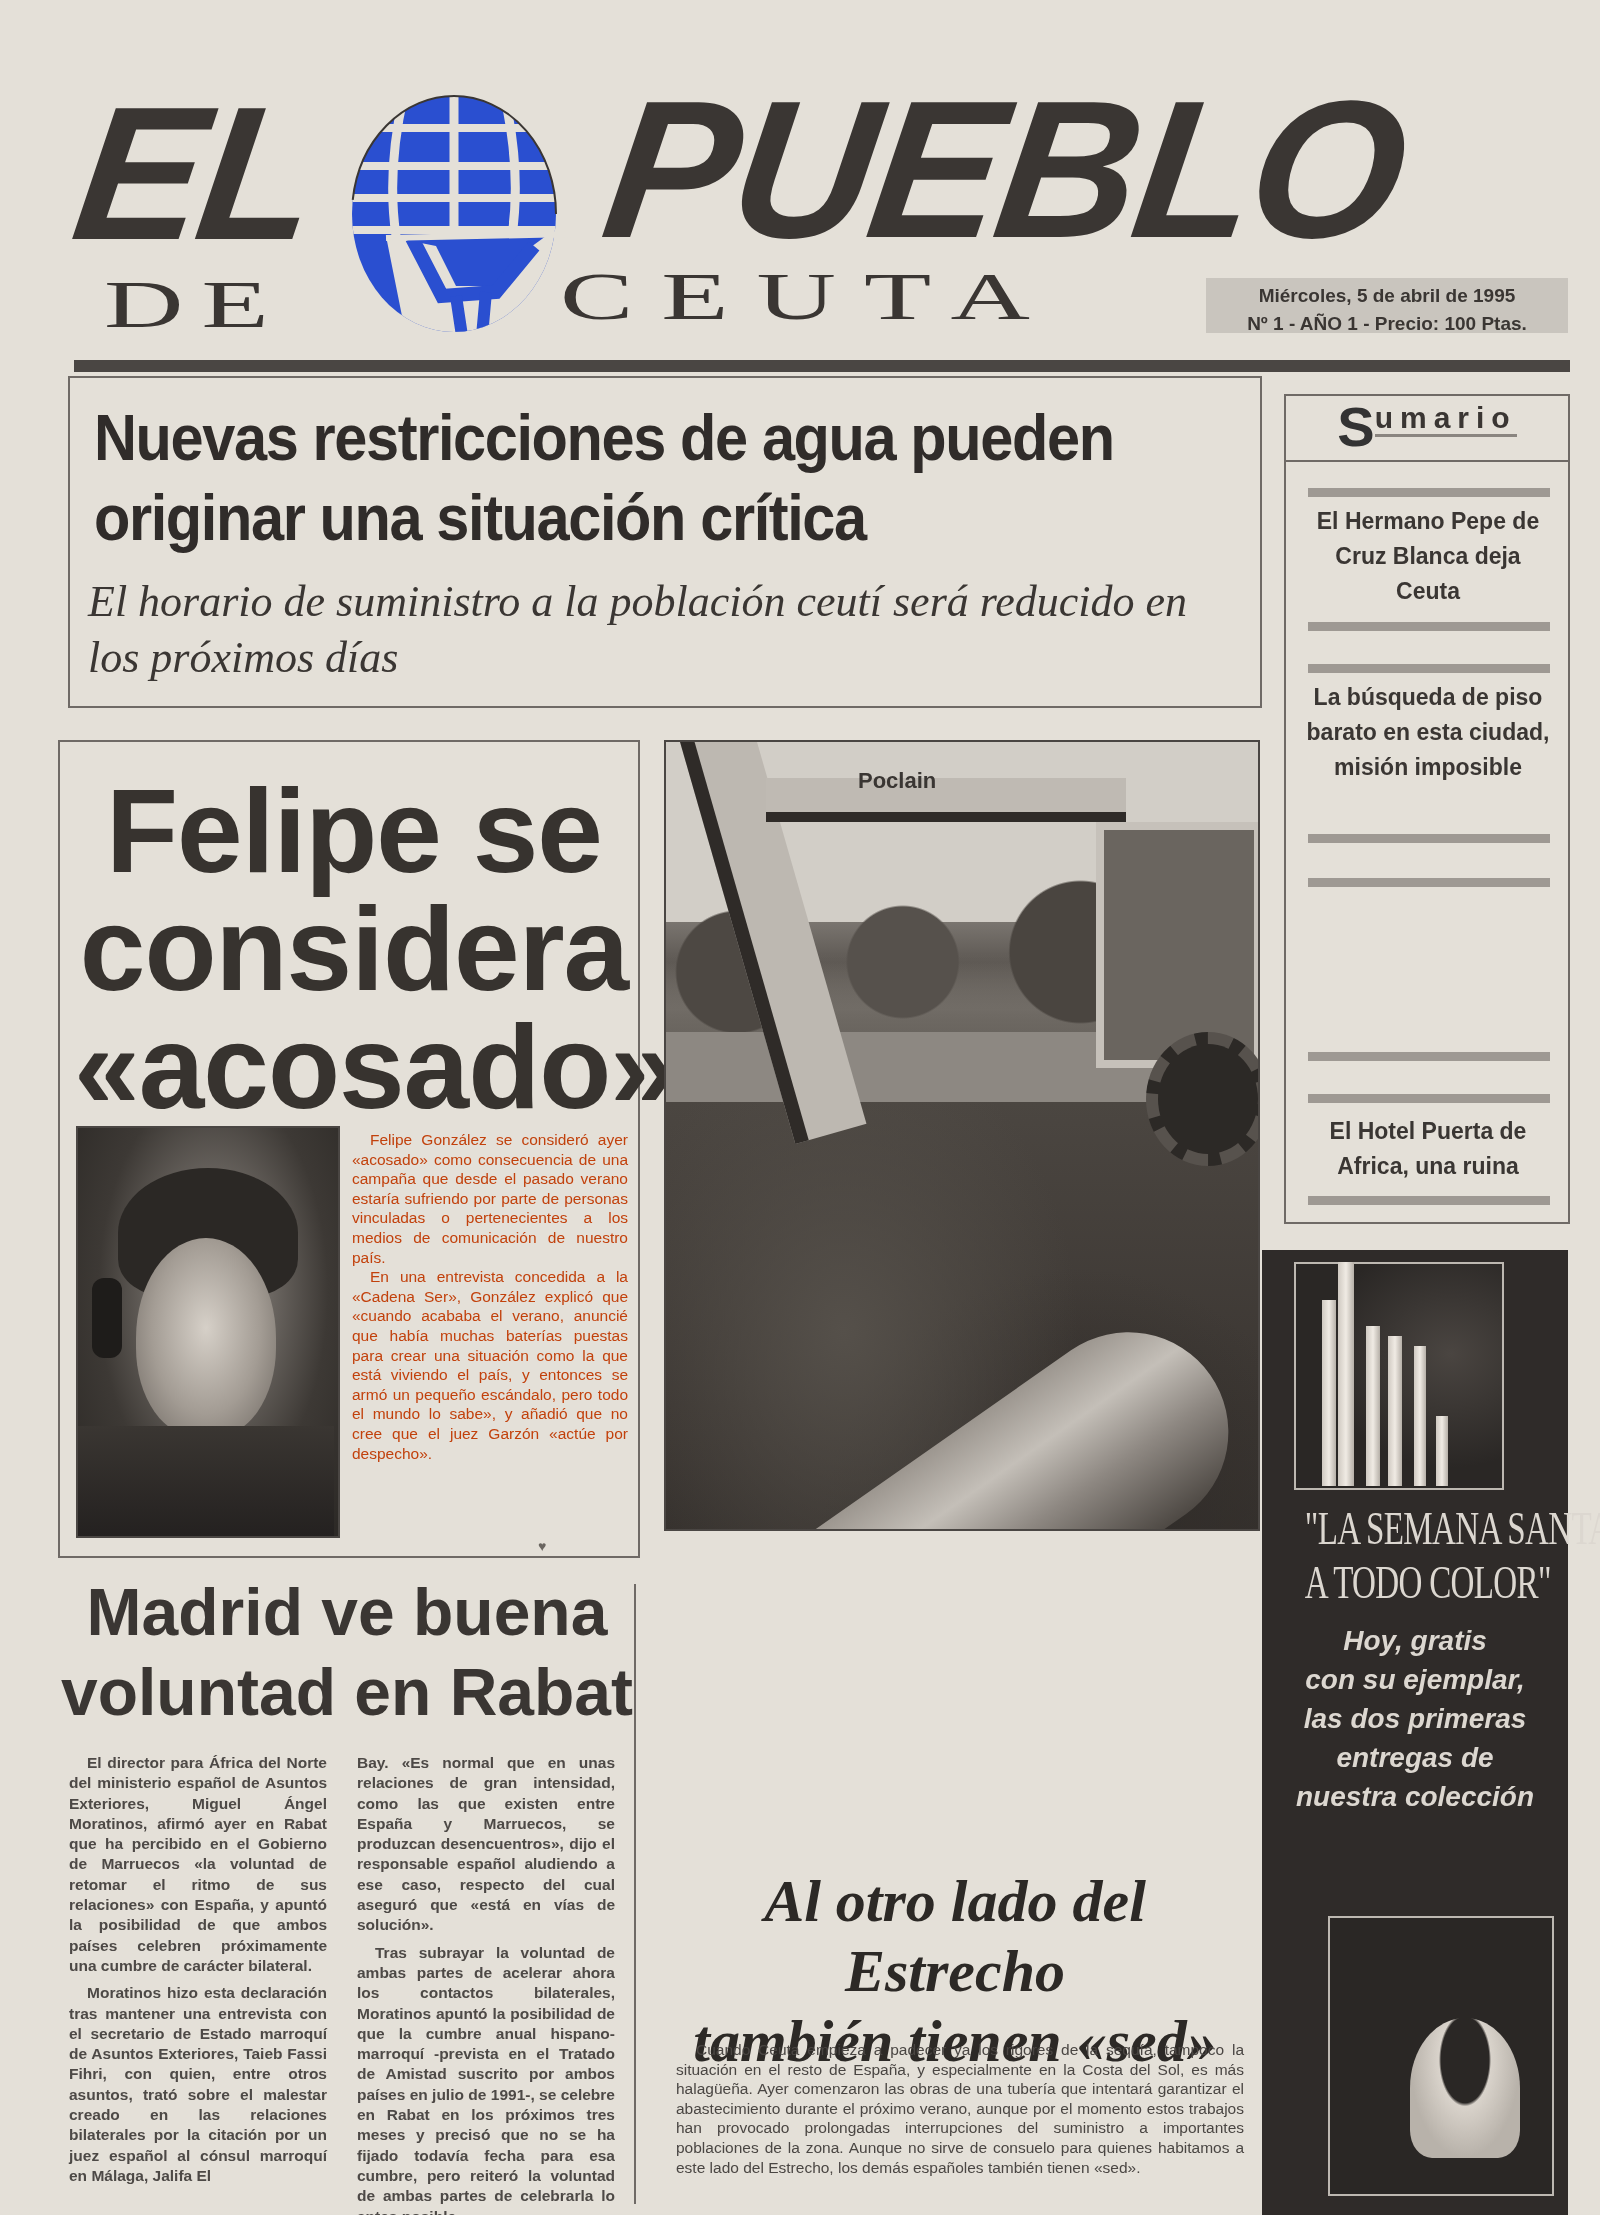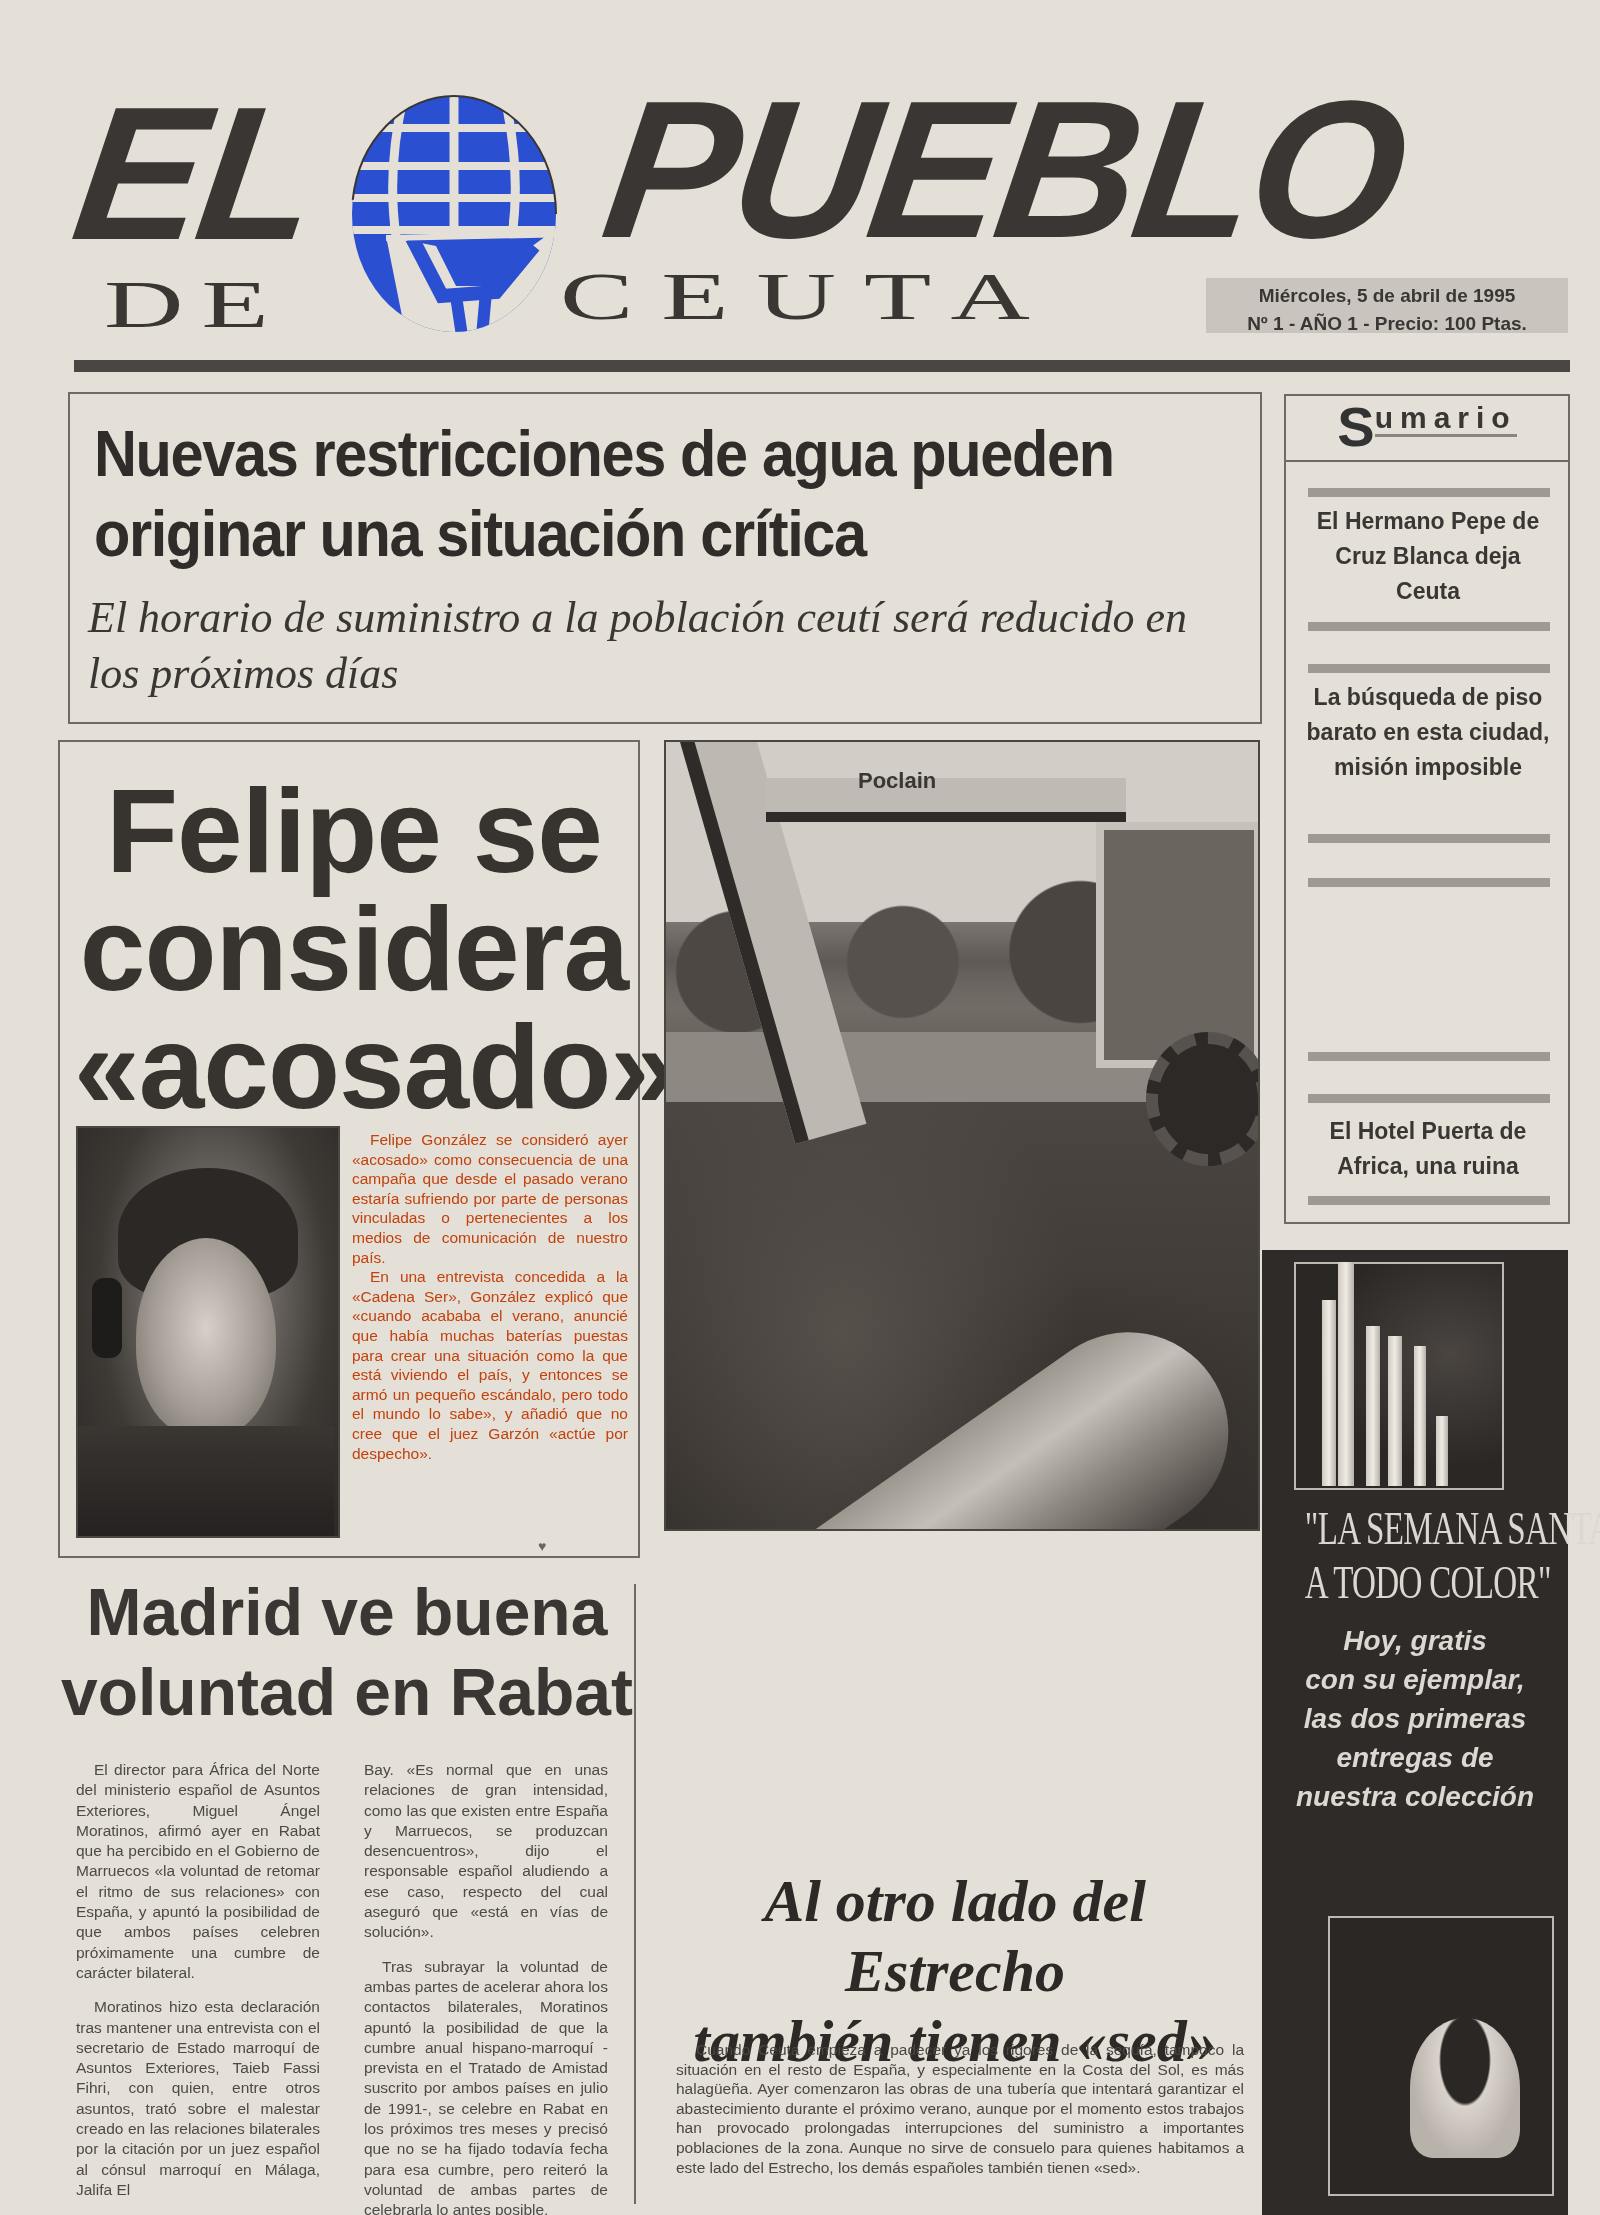--- a/index.html
+++ b/index.html
@@ -32,21 +32,21 @@
     left: 1206px; top: 278px; width: 362px; height: 55px;
     background: #c9c5be; text-align: center;
     font-weight: 700; font-size: 19px; line-height: 28px; color: #3a3633;
     padding-top: 4px; box-sizing: border-box;
   }
   .rule-top { left: 74px; top: 360px; width: 1496px; height: 12px; background: #4a4643; }
 
   .box { border: 2px solid #6f6a66; box-sizing: border-box; }
 
   
-  .lead { left: 68px; top: 392px; width: 1194px; height: 332px; }
+  .lead { left: 68px; top: 376px; width: 1194px; height: 332px; }
   .lead-h {
     position: absolute; left: 24px; top: 20px; width: 1160px;
     font-weight: 700; font-size: 64px; line-height: 80px; letter-spacing: -1.5px; color: #302c2a;
     transform: scaleX(0.93); transform-origin: left top;
   }
   .lead-sub {
     position: absolute; left: 18px; top: 196px; width: 1160px;
     font-family: "Liberation Serif", serif; font-style: italic;
     font-size: 44px; line-height: 56px; color: #3a3633;
   }
@@ -86,21 +86,21 @@
 
   
   .madrid-h {
     left: 52px; top: 1572px; width: 590px; text-align: center;
     font-weight: 700; font-size: 66px; line-height: 80px; color: #3a3633;
   }
   .col-rule { left: 634px; top: 1584px; width: 2px; height: 620px; background: #6f6a66; }
   .madrid-col {
     width: 272px; font-size: 15.5px; line-height: 20.3px; color: #4d4946; text-align: justify;
   }
-  .madrid-col p { margin: 14px; text-indent: 18px; }
+  .madrid-col p { margin: 7px; text-indent: 18px; font-weight: bold; }
   .madrid-col p.noindent { text-indent: 0; }
   .mc1 { left: 62px; top: 1746px; }
   .mc2 { left: 350px; top: 1746px; }
 
   
   .photo {
     left: 664px; top: 740px; width: 596px; height: 791px; border: 2px solid #4a4643; box-sizing: border-box;
     overflow: hidden;
     background:
       linear-gradient(180deg, #d4d0ca 0%, #c2bdb6 8%, #8a857f 20%, #5d5853 28%, #7a756f 34%, #4f4a45 42%, #3a3531 55%, #5b554f 65%, #3c3733 78%, #2e2a27 100%);

